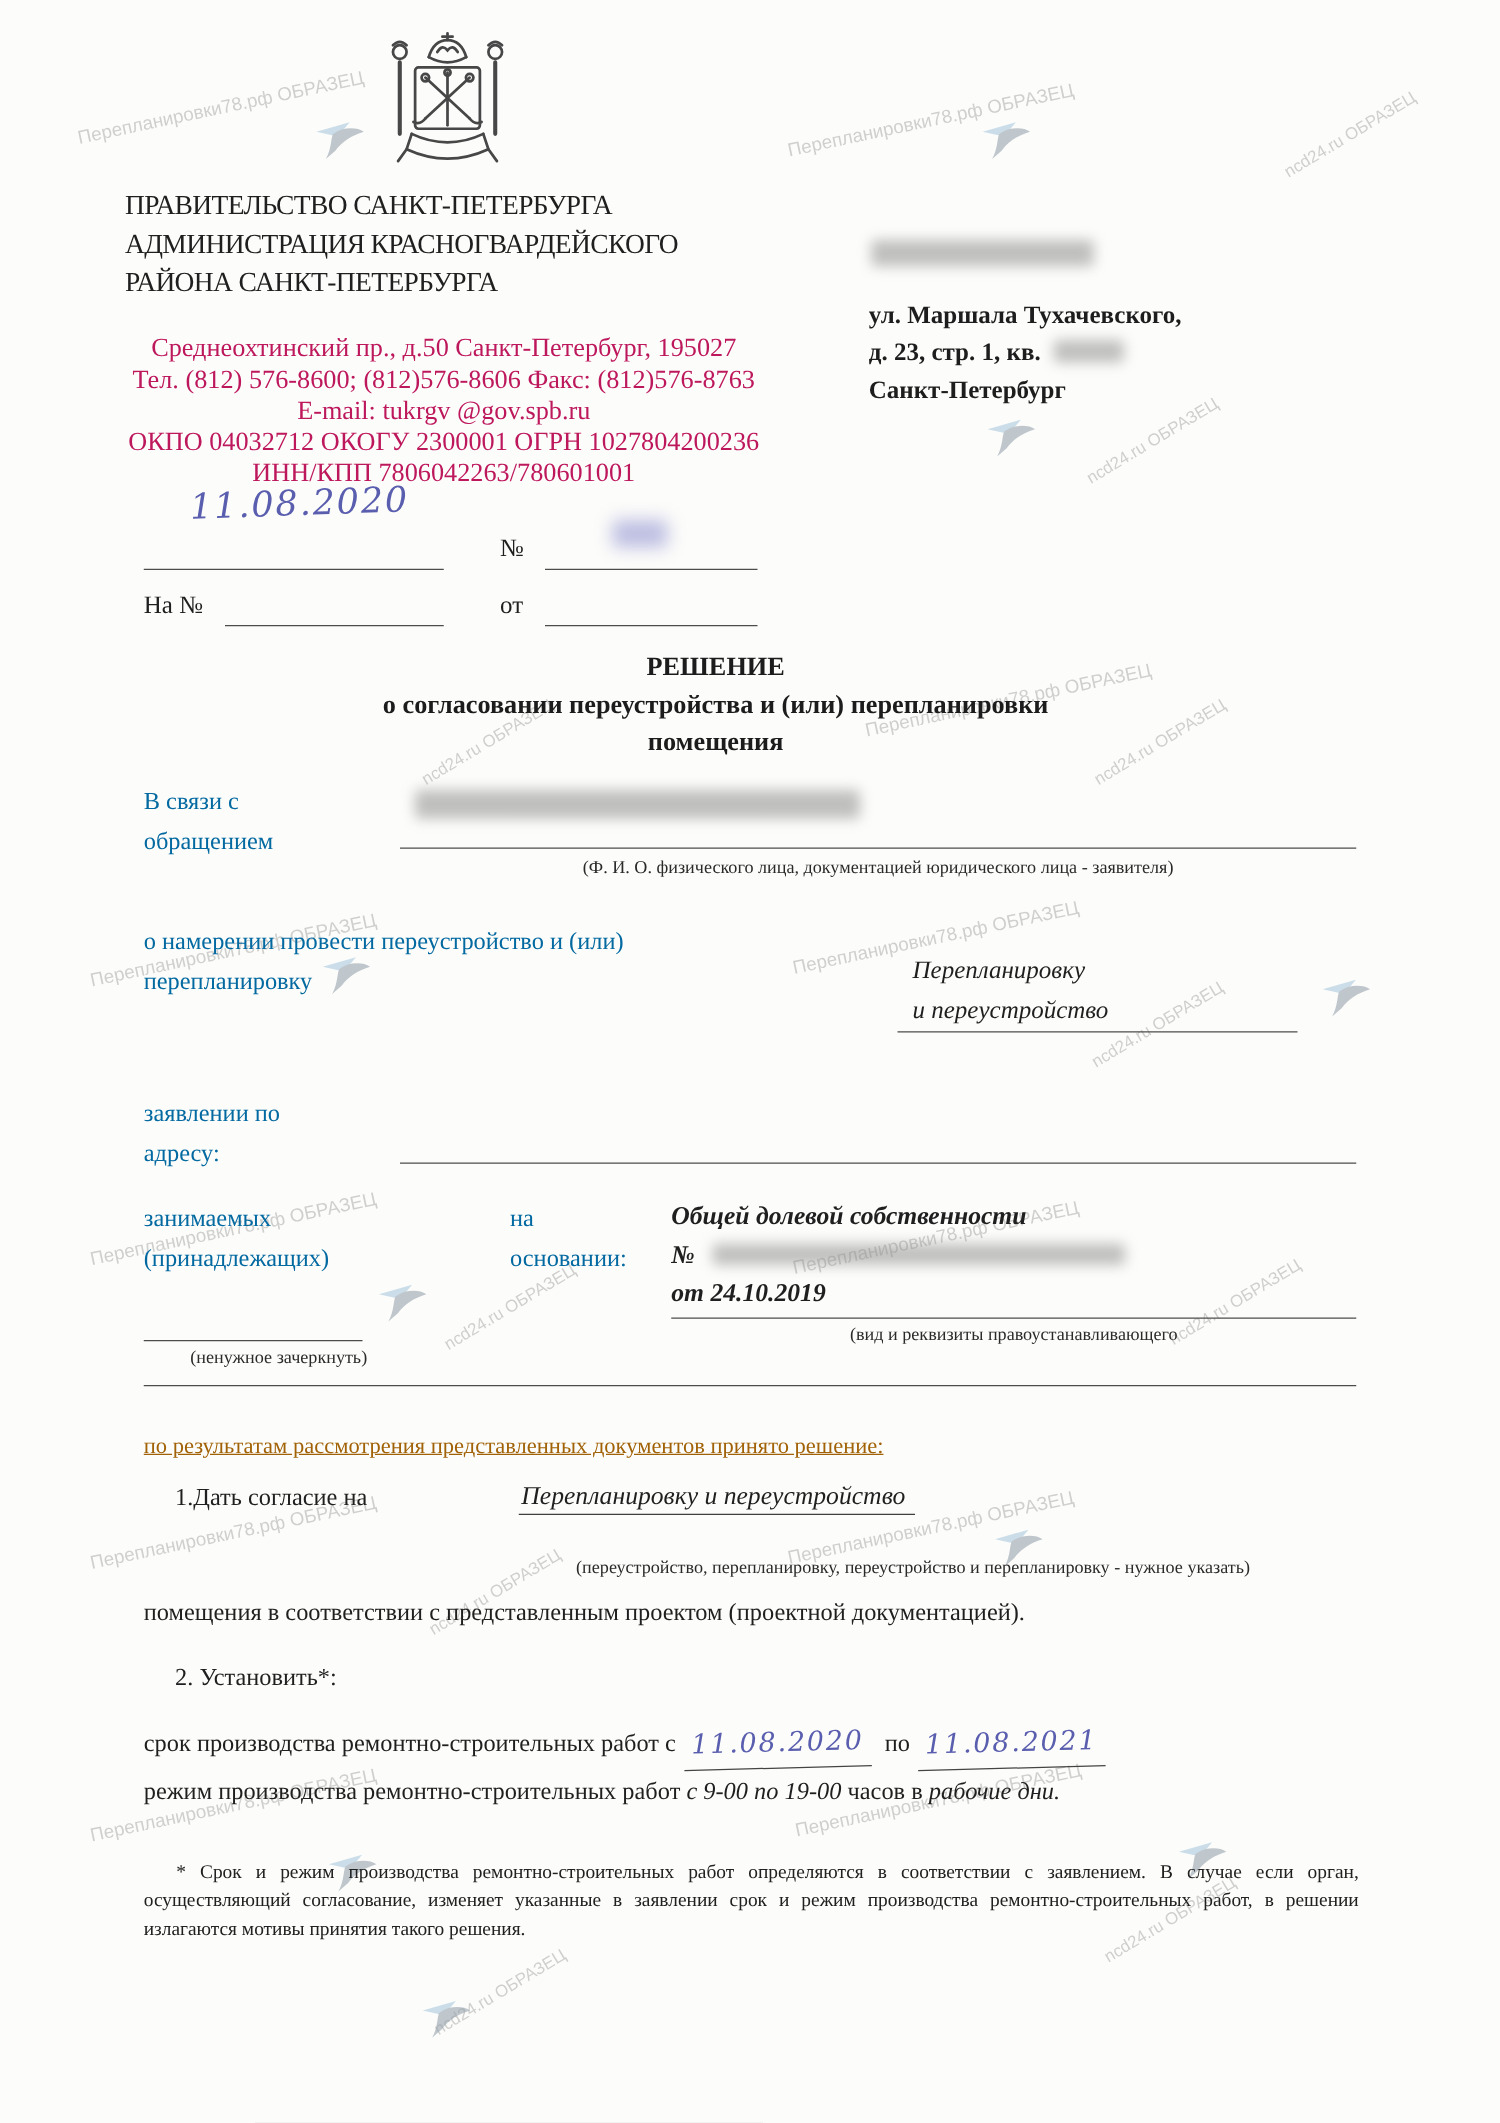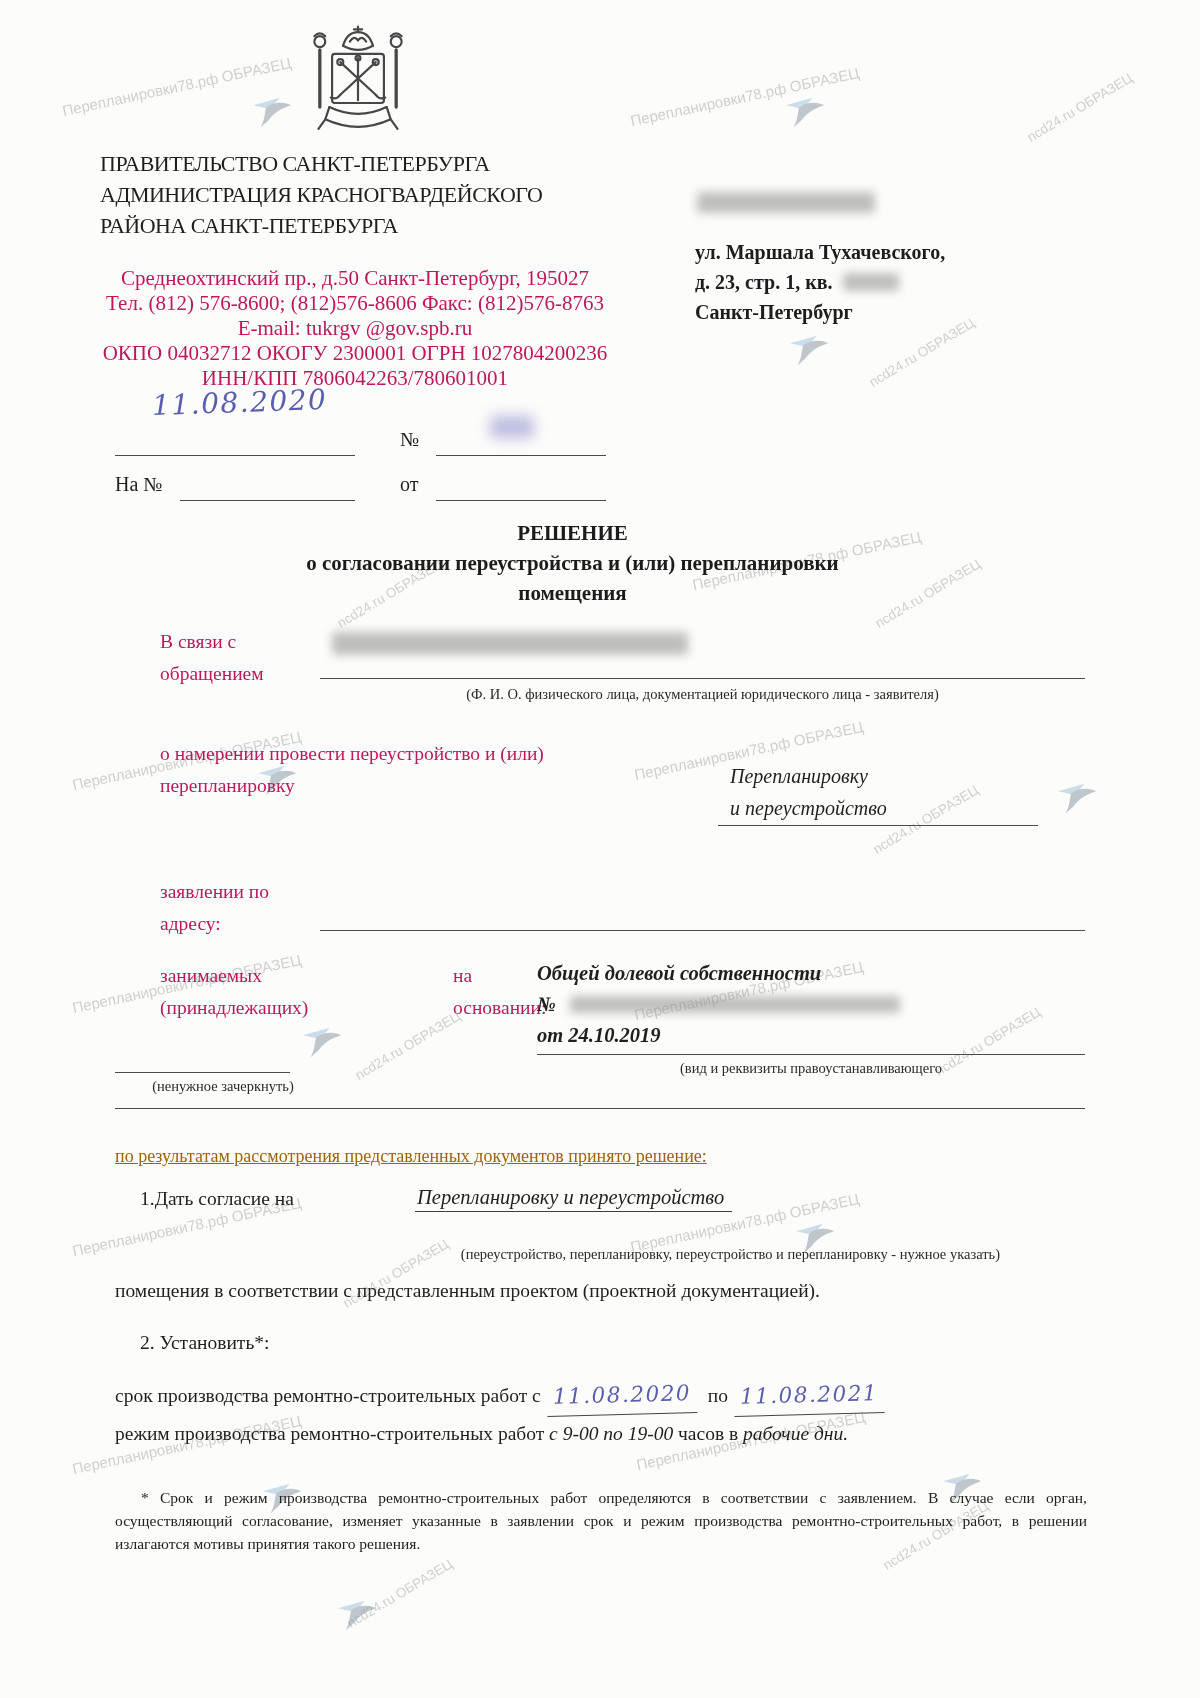--- a/index.html
+++ b/index.html
@@ -53,21 +53,21 @@
     color:#5a5eae;letter-spacing:1.5px;
   }
   .hand-top{position:absolute;left:152px;top:386px;font-size:28px;transform:rotate(-2deg);}
   .ref-label{position:absolute;font-size:20px;color:#1f1f1f;}
   
   .doc-title{
     position:absolute;left:115px;top:518px;width:915px;
     text-align:center;font-weight:bold;font-size:21px;line-height:30px;color:#1c1c1c;
   }
   
-  .lbl{position:absolute;font-size:19.5px;line-height:32px;color:#be185d;margin-left:45px;}
+  .lbl{position:absolute;font-size:19.5px;line-height:32px;color:#0369a1;}
   .val{position:absolute;font-size:19.5px;color:#1f1f1f;}
   .ital{font-style:italic;}
   .bold-ital{font-weight:bold;font-style:italic;}
   .caption{
     position:absolute;font-size:14.5px;color:#2a2a2a;
   }
   .small-text{position:absolute;font-size:18px;color:#a16207;text-decoration:underline;}
   .hand-inline{
     display:inline-block;min-width:115px;text-align:center;
     font-size:21.5px;border-bottom:1.6px solid #444;

